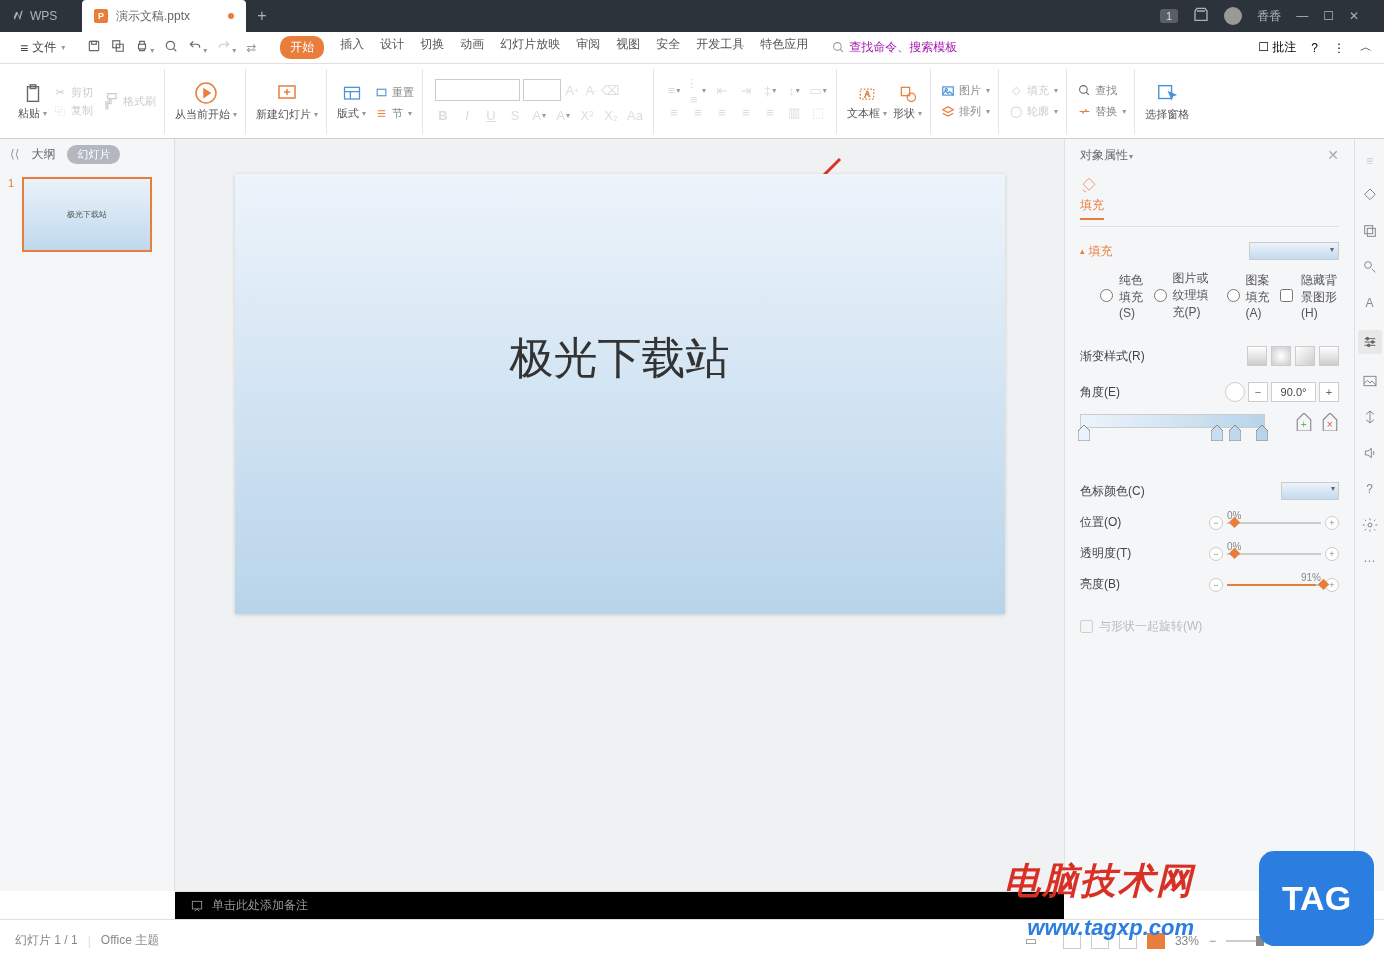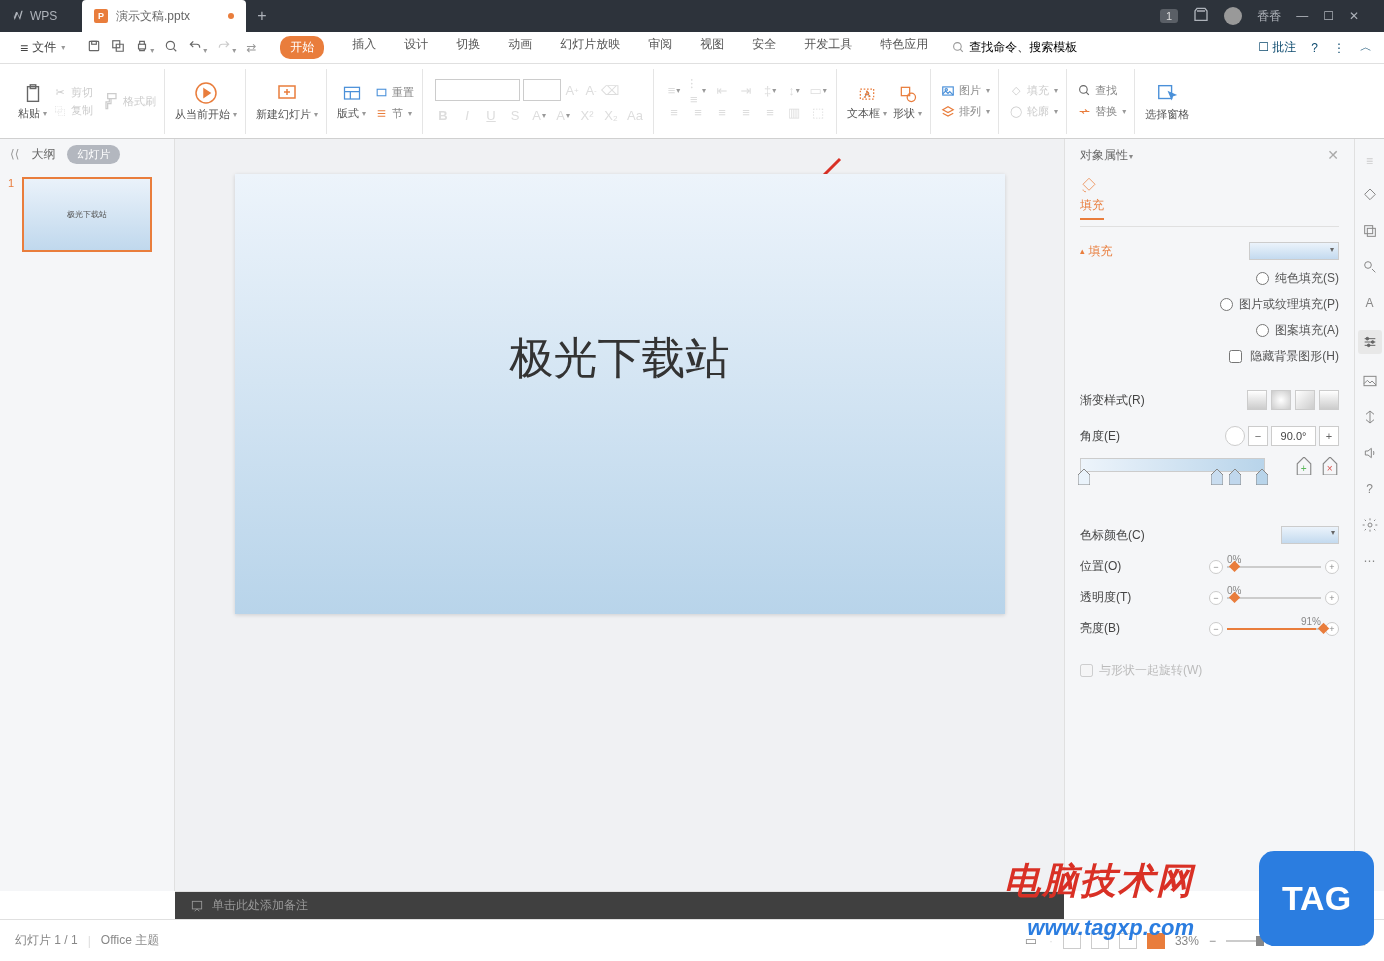--- a/index.html
+++ b/index.html
@@ -19,25 +19,25 @@
 .avatar-mini { width: 18px; height: 18px; border-radius: 50%; background: #999; }
 .window-ctrl { display: flex; gap: 15px; padding-right: 10px; }
 .window-ctrl span { color: #aeb3ba; cursor: pointer; }
 
 
 .menubar { height: 32px; background: #fff; border-bottom: 1px solid #e0e0e0; display: flex; align-items: center; padding: 0 12px; gap: 4px; }
 .menu-file { display: flex; align-items: center; gap: 4px; padding: 0 8px; cursor: pointer; }
 .menu-file::before { content: "≡"; font-size: 14px; }
 .menubar .qat { display: flex; gap: 10px; margin: 0 10px; align-items: center; }
 .menubar .qat span { color: #666; cursor: pointer; }
-.menu-tabs { display: flex; gap: 28px; margin-left: 10px; }
+.menu-tabs { display: flex; gap: 16px; margin-left: 10px; }
 .menu-tab { cursor: pointer; color: #555; }
 .menu-tab.active { background: #e97d3c; color: #fff; padding: 3px 10px; border-radius: 10px; }
-.menu-search { margin-left: 20px; color: #000000; display: flex; align-items: center; gap: 4px; }
-.menubar-right { margin-left: auto; display: flex; align-items: center; gap: 15px; color: #0c4a6e; }
+.menu-search { margin-left: 20px; color: #a21caf; display: flex; align-items: center; gap: 4px; }
+.menubar-right { margin-left: auto; display: flex; align-items: center; gap: 15px; color: #000000; }
 
 
 .toolbar { height: 75px; background: #fff; border-bottom: 1px solid #d0d0d0; display: flex; align-items: center; padding: 5px 10px; gap: 2px; }
 .tb-group { display: flex; flex-direction: column; align-items: center; padding: 0 8px; border-right: 1px solid #e5e5e5; height: 65px; justify-content: center; gap: 2px; }
 .tb-group.stack { flex-direction: column; align-items: flex-start; gap: 6px; padding: 3px 8px; }
 .tb-big-icon { width: 24px; height: 24px; display: flex; align-items: center; justify-content: center; color: #666; }
 .tb-label { font-size: 11px; color: #555; display: flex; align-items: center; gap: 2px; }
 .tb-sm { font-size: 11px; color: #888; display: flex; align-items: center; gap: 4px; cursor: pointer; }
 .tb-sm.disabled { color: #ccc; }
 .sm-icon { width: 14px; height: 14px; display: inline-flex; align-items: center; justify-content: center; }
@@ -76,21 +76,21 @@
 .pr-close { color: #aaa; cursor: pointer; font-size: 14px; }
 .pr-tab-row { display: flex; flex-direction: column; align-items: flex-start; margin-top: 5px; border-bottom: 1px solid #e0e0e0; padding-bottom: 6px; }
 .pr-tab-icn { width: 18px; height: 18px; margin-bottom: 3px; }
 .pr-tab-icn svg { width: 18px; height: 18px; stroke: #e97d3c; fill: none; }
 .pr-tab-lbl { color: #e97d3c; font-size: 12px; padding-bottom: 4px; border-bottom: 2px solid #e97d3c; }
 .pr-section { margin-top: 15px; }
 .pr-section-h { display: flex; align-items: center; color: #e97d3c; font-size: 12px; gap: 4px; }
 .pr-section-h::before { content: "▴"; font-size: 9px; }
 .prev-swatch { width: 90px; height: 18px; border: 1px solid #ccc; background: linear-gradient(180deg, #ebf3fb, #c3daef); margin-left: auto; position: relative; }
 .prev-swatch::after { content: "▾"; position: absolute; right: 4px; top: 2px; font-size: 8px; color: #666; }
-.fill-opts { margin-top: 10px; padding-left: 20px; display: flex; flex-direction: column; gap: 9px; align-items: flex-end; }
+.fill-opts { margin-top: 10px; padding-left: 20px; display: flex; gap: 9px; }
 .radio-opt { display: flex; align-items: center; gap: 6px; color: #555; cursor: pointer; }
 .radio-opt input { margin: 0; }
 .radio-opt.hl { border: 2px solid #d2322d; padding: 2px 4px; margin-left: -6px; border-radius: 2px; }
 .check-opt { display: flex; align-items: center; gap: 8px; color: #555; }
 
 .grad-style { margin-top: 25px; display: flex; align-items: center; justify-content: space-between; }
 .style-btns { display: flex; gap: 4px; }
 .style-btn { width: 20px; height: 20px; background: linear-gradient(180deg, #fff, #ccc); border: 1px solid #ccc; cursor: pointer; }
 .style-btn.r { background: radial-gradient(#fff, #ccc); }
 .style-btn.d { background: linear-gradient(135deg, #fff, #ccc); }
@@ -124,21 +124,21 @@
 .sl-val { position: absolute; top: -12px; font-size: 10px; color: #888; }
 
 .rotate-opt { margin-top: 25px; display: flex; align-items: center; gap: 6px; color: #bbb; }
 
 
 .siderail { width: 30px; background: #f5f6f8; border-left: 1px solid #e0e0e0; display: flex; flex-direction: column; align-items: center; padding-top: 15px; gap: 18px; }
 .sr-ico { width: 18px; height: 18px; color: #888; cursor: pointer; display: flex; align-items: center; justify-content: center; }
 .sr-ico.active { color: #e97d3c; background: #e8e8e8; width: 24px; height: 24px; border-radius: 3px; }
 
 
-.notesbar { height: 28px; background: #404040; border-top: 1px solid #e0e0e0; display: flex; align-items: center; padding: 0 15px; gap: 8px; color: #999; font-size: 12px; position: absolute; bottom: 42px; left: 175px; right: 320px; }
+.notesbar { height: 28px; background: #000000; border-top: 1px solid #e0e0e0; display: flex; align-items: center; padding: 0 15px; gap: 8px; color: #999; font-size: 12px; position: absolute; bottom: 42px; left: 175px; right: 320px; }
 
 
 .statusbar { height: 42px; background: #fff; border-top: 1px solid #e0e0e0; display: flex; align-items: center; padding: 0 15px; color: #888; font-size: 12px; position: absolute; bottom: 0; left: 0; right: 0; }
 .status-r { margin-left: auto; display: flex; align-items: center; gap: 10px; }
 .view-btn { width: 18px; height: 16px; border: 1px solid #ccc; cursor: pointer; }
 .zoom-slider { width: 100px; height: 2px; background: #ccc; position: relative; }
 .zoom-slider .zt { position: absolute; left: 30%; top: -4px; width: 8px; height: 10px; background: #888; }
 
 
 .wm-txt { position: absolute; right: 190px; bottom: 55px; font-size: 36px; font-weight: bold; color: #d93025; letter-spacing: 2px; font-style: italic; }

